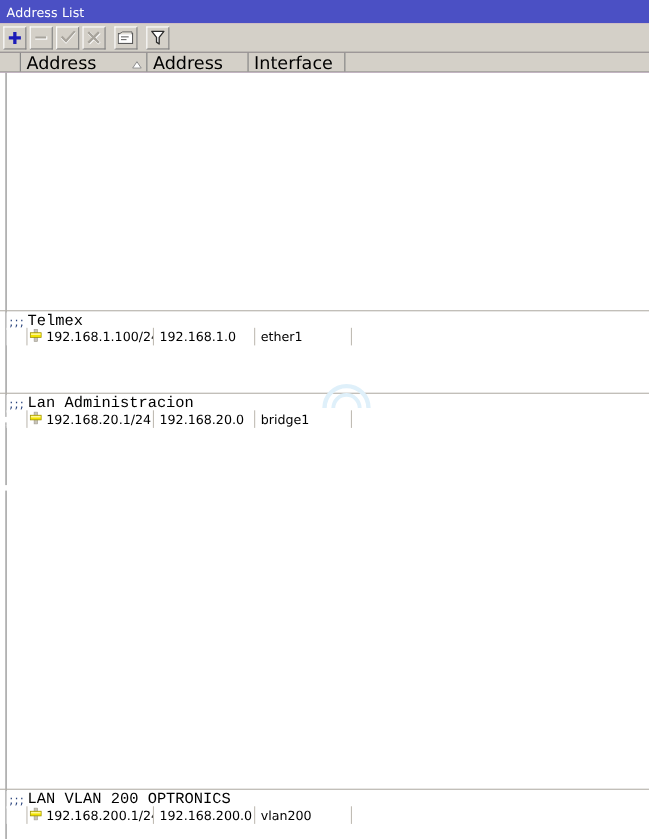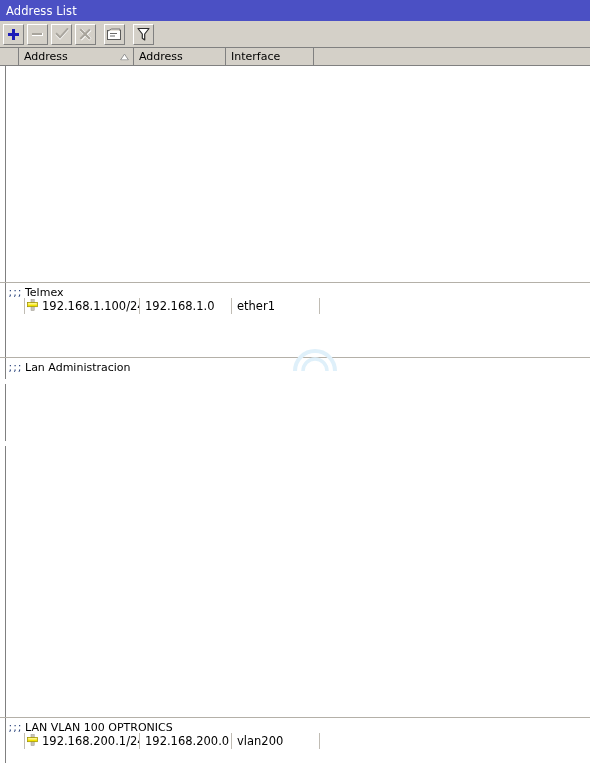--- a/index.html
+++ b/index.html
@@ -81,23 +81,23 @@
     border-bottom: 1px solid #808080;
     display: flex;
     box-sizing: border-box;
     flex: 0 0 auto;
     position: relative;
   }
   .hcell {
     box-sizing: border-box;
     height: 100%;
     display: flex;
-    align-items: center;
+    align-items: flex-start;
     padding-left: 5px;
-    font-size: 11px;
+    font-size: 16px;
     color: #000;
     border-right: 1px solid #808080;
     position: relative;
     overflow: hidden;
     white-space: nowrap;
   }
   .hcell.first { border-left: none; }
   .hcell .sortmark {
     position: absolute;
     right: 4px;
@@ -141,23 +141,24 @@
   }
   .comment-row .cmtflag {
     width: 19px;
     text-align: center;
     color: #26407a;
     font-size: 11px;
     letter-spacing: 1px;
     flex: 0 0 auto;
   }
   .comment-row .cmttext {
-    font-size: 11px;
+    font-size: 14px;
     color: #000;
     white-space: nowrap;
+    font-family: Liberation Mono, monospace;
   }
 
   .data-row {
     position: absolute;
     left: 6px;
     width: 584px;
     height: 16px;
     display: flex;
     background: #ffffff;
     box-sizing: border-box;
@@ -324,24 +325,40 @@
       </div>
       <div class="dcell" style="width:92px">192.168.1.0</div>
       <div class="dcell" style="width:88px">ether1</div>
       <div class="dcell last"></div>
     </div>
 
     <div class="comment-row" style="top:293px;">
       <span class="cmtflag">;;;</span>
       <span class="cmttext">Lan Administracion</span>
     </div>
+    <div class="data-row" style="top:307px;">
+      <div class="dcell flagcell" style="width:19px"></div>
+      <div class="dcell addrcell" style="width:115px">
+        <span class="addr-icon">
+          <svg width="11" height="12" viewBox="0 0 11 12">
+            <rect x="4" y="0.5" width="3.2" height="11" fill="#c8c4b8" stroke="#9a968c" stroke-width="0.5"></rect>
+            <rect x="0.5" y="3.5" width="10" height="4.2" fill="#f2e400" stroke="#9a8c00" stroke-width="0.7"></rect>
+            <rect x="1.2" y="4.1" width="8.6" height="1.4" fill="#fff89a"></rect>
+          </svg>
+        </span>
+        <span>192.168.20.1/24</span>
+      </div>
+      <div class="dcell" style="width:92px">192.168.20.0</div>
+      <div class="dcell" style="width:88px">bridge1</div>
+      <div class="dcell last"></div>
+    </div>
 
     <div class="comment-row" style="top:653px;">
       <span class="cmtflag">;;;</span>
-      <span class="cmttext">LAN VLAN 100 OPTRONICS</span>
+      <span class="cmttext">LAN VLAN 200 OPTRONICS</span>
     </div>
     <div class="data-row" style="top:667px;">
       <div class="dcell flagcell" style="width:19px"></div>
       <div class="dcell addrcell" style="width:115px">
         <span class="addr-icon">
           <svg width="11" height="12" viewBox="0 0 11 12">
             <rect x="4" y="0.5" width="3.2" height="11" fill="#c8c4b8" stroke="#9a968c" stroke-width="0.5"></rect>
             <rect x="0.5" y="3.5" width="10" height="4.2" fill="#f2e400" stroke="#9a8c00" stroke-width="0.7"></rect>
             <rect x="1.2" y="4.1" width="8.6" height="1.4" fill="#fff89a"></rect>
           </svg>

